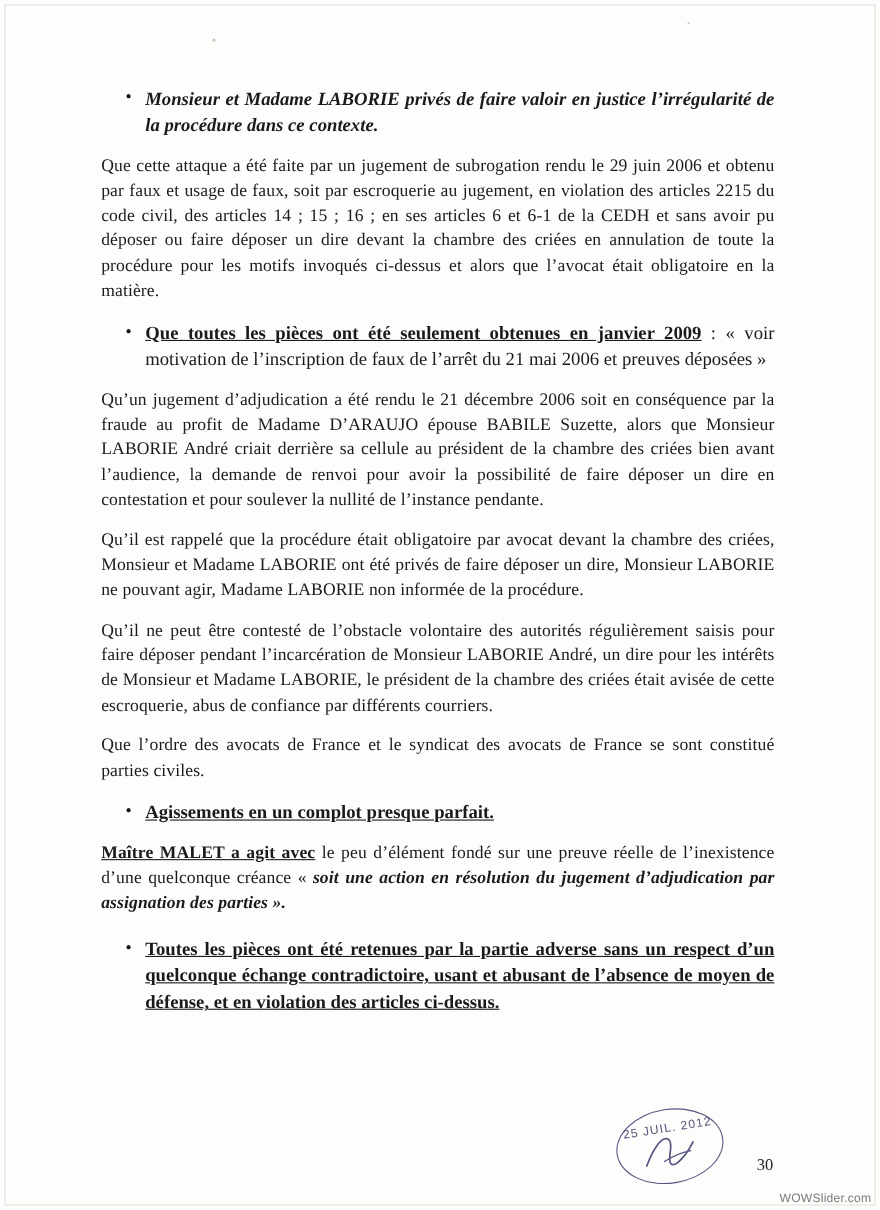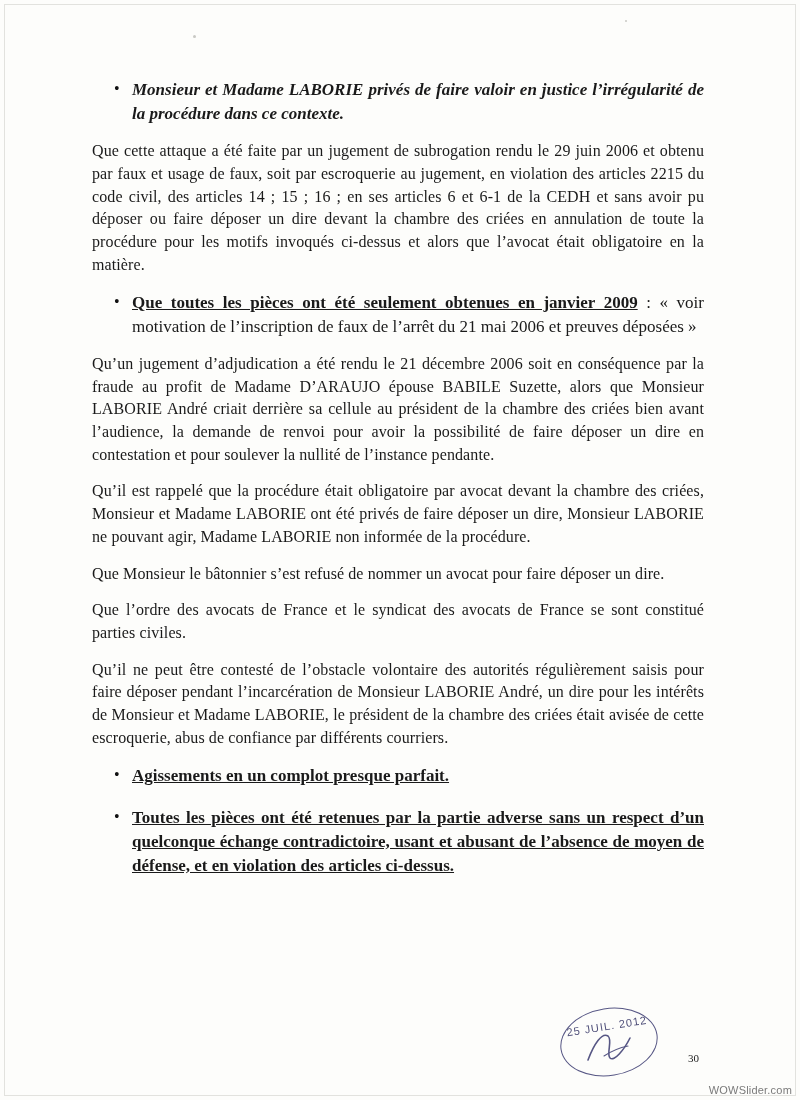--- a/index.html
+++ b/index.html
@@ -96,21 +96,21 @@
     position: absolute;
     left: 36px;
     top: 26px;
     width: 56px;
     height: 42px;
   }
   .page-number {
     position: absolute;
     left: 688px;
     top: 1052px;
-    font-size: 11px;
+    font-size: 15px;
     font-family: "Liberation Serif", serif;
     color: #222;
   }
   .watermark {
     position: absolute;
     right: 8px;
     bottom: 4px;
     font-family: "Liberation Sans", sans-serif;
     font-size: 11px;
     color: #7a7a7a;
@@ -142,33 +142,33 @@
 
     <div class="bullet-block">
       <span class="dot">•</span>
       <span class="btext"><span class="b">Que toutes les pièces ont été seulement obtenues en janvier 2009</span><span> : «  voir motivation de l’inscription de faux de l’arrêt du 21 mai 2006 et preuves déposées »</span></span>
     </div>
 
     <p class="para">Qu’un jugement d’adjudication a été rendu le 21 décembre 2006 soit en conséquence par la fraude au profit de Madame D’ARAUJO épouse BABILE Suzette, alors que Monsieur LABORIE André criait derrière sa cellule au président de la chambre des criées bien avant l’audience, la demande de renvoi pour avoir la possibilité de faire déposer un dire en contestation et pour soulever la nullité de l’instance pendante.</p>
 
     <p class="para">Qu’il est rappelé que la procédure était obligatoire par avocat devant la chambre des criées, Monsieur et Madame LABORIE ont été privés de faire déposer un dire, Monsieur LABORIE ne pouvant agir, Madame LABORIE non informée de la procédure.</p>
 
-    <p class="para">Que Monsieur le bâtonnier s’est refusé de nommer un avocat pour faire déposer un dire.</p>
 
 
+    <p class="para">Qu’il ne peut être contesté de l’obstacle volontaire des autorités régulièrement saisis pour faire déposer pendant l’incarcération de Monsieur LABORIE André, un dire pour les intérêts de Monsieur et Madame LABORIE, le président de la chambre des criées était avisée de cette escroquerie, abus de confiance par différents courriers.</p>
+
     <p class="para">Que l’ordre des avocats de France et le syndicat des avocats de France se sont constitué parties civiles.</p>
-
-    <p class="para">Qu’il ne peut être contesté de l’obstacle volontaire des autorités régulièrement saisis pour faire déposer pendant l’incarcération de Monsieur LABORIE André, un dire pour les intérêts de Monsieur et Madame LABORIE, le président de la chambre des criées était avisée de cette escroquerie, abus de confiance par différents courriers.</p>
 
     <div class="bullet-block">
       <span class="dot">•</span>
       <span class="btext b">Agissements en un complot presque parfait.</span>
     </div>
 
 
+    <p class="para"><span class="b">Maître MALET a agit avec</span><span> le peu d’élément fondé sur une preuve réelle de l’inexistence d’une quelconque créance « </span><span class="bi">soit une action en résolution du jugement d’adjudication par assignation des parties ».</span></p>
 
     <div class="bullet-block gap-top">
       <span class="dot">•</span>
       <span class="btext b">Toutes les pièces ont été retenues par la partie adverse sans un respect d’un quelconque échange contradictoire, usant et abusant de l’absence de moyen de défense, et en violation des articles ci-dessus.</span>
     </div>
 
   </div>
 
   <div class="stamp">
     <div class="oval"></div>

